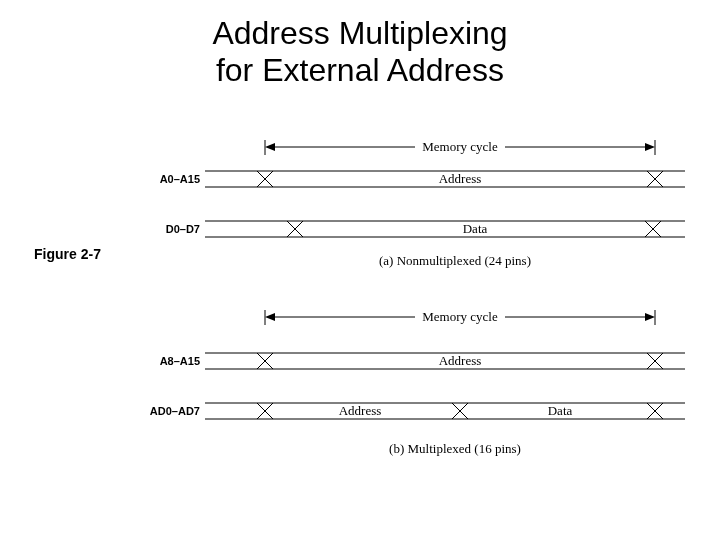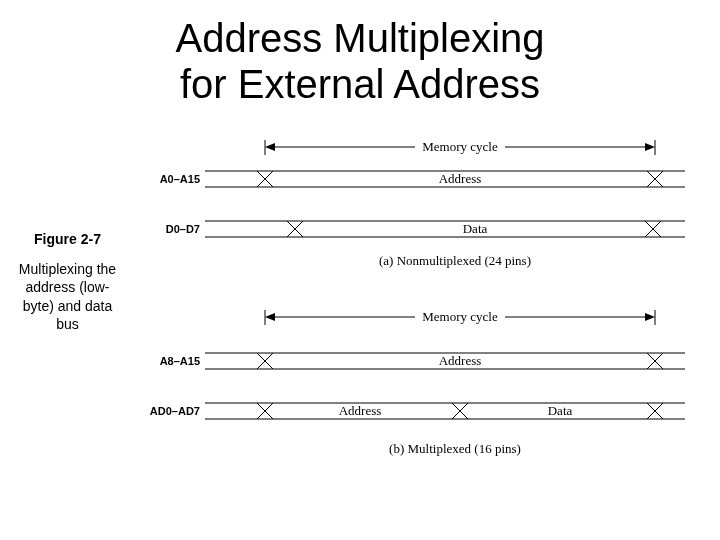--- a/index.html
+++ b/index.html
@@ -12,28 +12,28 @@
     position: relative;
     color: #000;
   }
   .title {
     position: absolute;
     top: 15px;
     left: 0;
     width: 720px;
     text-align: center;
     font-family: "Comic Sans MS", cursive, sans-serif;
-    font-size: 40px;
+    font-size: 32px;
     line-height: 1.15;
     font-weight: normal;
   }
   .side {
     position: absolute;
     left: 10px;
-    top: 230px;
+    top: 245px;
     width: 115px;
     text-align: center;
     font-size: 14px;
     line-height: 1.3;
   }
   .side .fig {
     font-weight: bold;
     margin-bottom: 12px;
   }
   svg {
@@ -56,21 +56,20 @@
 </head>
 <body>
 
 <div class="title">
   <div>Address Multiplexing</div>
   <div>for External Address</div>
 </div>
 
 <div class="side">
   <div class="fig">Figure 2-7</div>
-  <div>Multiplexing the address (low-byte) and data bus</div>
 </div>
 
 <svg width="555" height="400">
 
   <g>
     <line x1="120" y1="25" x2="120" y2="40" stroke="#000"></line>
     <line x1="510" y1="25" x2="510" y2="40" stroke="#000"></line>
     <line x1="128" y1="32" x2="502" y2="32" stroke="#000"></line>
     <polygon points="120,32 130,28 130,36" fill="#000"></polygon>
     <polygon points="510,32 500,28 500,36" fill="#000"></polygon>

